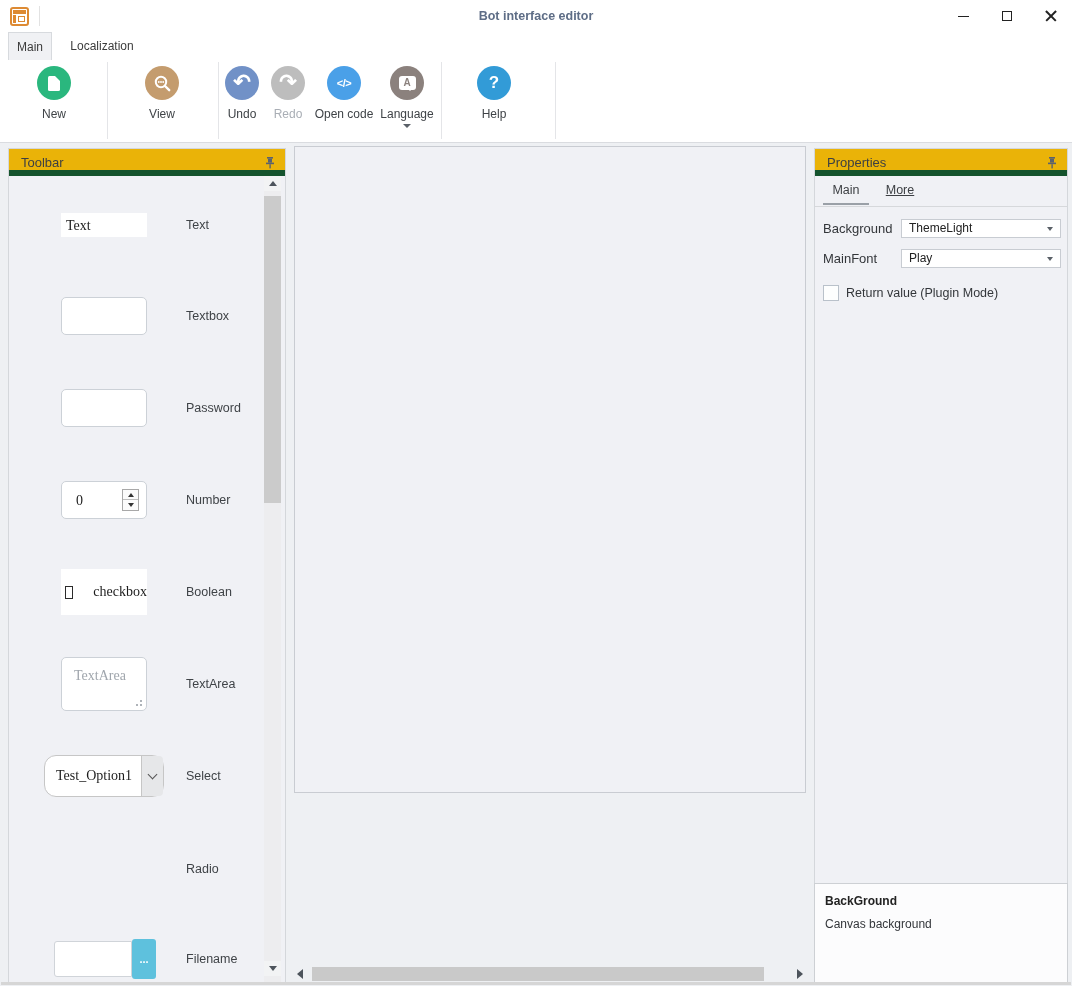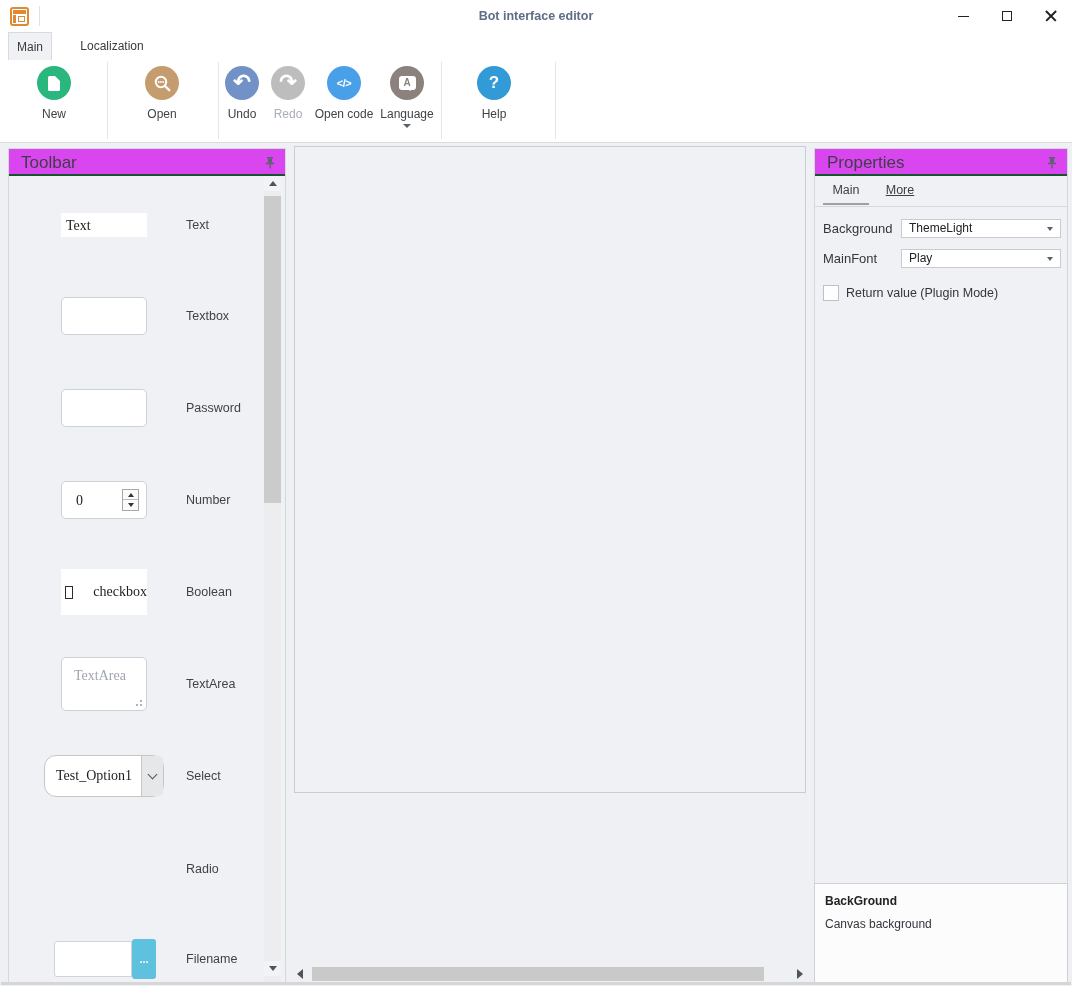--- a/index.html
+++ b/index.html
@@ -30,21 +30,21 @@
            background:#222; }
   .g-close::before { transform:rotate(45deg); }
   .g-close::after { transform:rotate(-45deg); }
 
   
   .tabrow { position:absolute; top:32px; left:0; right:0; height:28px; background:#fff; }
   .rtab { position:absolute; top:0; height:28px; line-height:28px; text-align:center; font-size:12px;
           color:#3c3c3c; cursor:pointer; }
   .rtab.active { background:#f0f1f4; border:1px solid #d7dade; border-bottom:none; }
   .rtab-main { left:8px; width:44px; }
-  .rtab-loc  { left:70px; width:84px; }
+  .rtab-loc  { left:60px; width:84px; }
 
   
   .ribbon { position:absolute; top:60px; left:0; right:0; height:83px; background:#fff;
             border-bottom:1px solid #dadce0; }
   .rsep { position:absolute; top:2px; bottom:3px; width:1px; background:#e4e5e8; }
   .rbtn { position:absolute; top:6px; text-align:center; cursor:pointer; }
   .rico { width:34px; height:34px; border-radius:50%; margin:0 auto; display:flex; align-items:center;
           justify-content:center; color:#fff; }
   .rlabel { margin-top:7px; font-size:12px; color:#3f4347; white-space:nowrap; }
   .rbtn.disabled .rlabel { color:#a9aeb5; }
@@ -56,22 +56,22 @@
                      border-width:0 5px 5px 0; border-color:transparent #2ab77e transparent transparent; }
   .lang-badge { position:relative; width:17px; height:14px; background:#fff; border-radius:3px;
                 font-size:10px; font-weight:bold; line-height:14px; color:#8b817d; }
   .lang-badge::after { content:''; position:absolute; bottom:-4px; right:3px;
                        border:3px solid transparent; border-top-color:#fff; }
   .drop-caret { width:0; height:0; border:4px solid transparent; border-top-color:#5a6068; margin:3px auto 0; }
 
   
   .main { position:absolute; top:143px; left:0; right:0; bottom:0; background:#eef0f3; }
   .panel { position:absolute; border:1px solid #d4d7db; background:#f0f1f5; }
-  .panel-header { position:relative; height:27px; background:#d946ef; border-bottom:2px solid #14532d;
-                  font-size:17px; color:#3c3f43; line-height:27px; padding-left:12px; }
+  .panel-header { position:relative; height:27px; background:#eab308; border-bottom:6px solid #14532d;
+                  font-size:13px; color:#3c3f43; line-height:27px; padding-left:12px; }
   .pin { position:absolute; right:8px; top:7px; cursor:pointer; }
   .panel-body { position:absolute; top:27px; left:0; right:0; bottom:0; }
 
   
   .panel-left { left:8px; top:5px; width:278px; height:835px; }
   .tb-item { position:absolute; left:0; right:24px; }
   .prev { position:absolute; }
   .tb-label { position:absolute; left:177px; top:50%; transform:translateY(-50%);
               font-size:12.5px; color:#3f4347; }
   .serif { font-family:"Liberation Serif","DejaVu Serif",serif; font-size:14px; color:#1c1c1c; }
@@ -191,21 +191,21 @@
     <div class="rbtn" style="left:127px;width:70px">
       <div class="rico" style="background: rgb(196, 156, 110);">
         <svg width="19" height="19" viewBox="0 0 19 19">
           <circle cx="8" cy="8" r="5.2" fill="none" stroke="#fff" stroke-width="2"></circle>
           <line x1="12" y1="12" x2="16.2" y2="16.2" stroke="#fff" stroke-width="2.4" stroke-linecap="round"></line>
           <circle cx="5.8" cy="8" r="0.9" fill="#fff"></circle>
             <circle cx="8" cy="8" r="0.9" fill="#fff"></circle>
             <circle cx="10.2" cy="8" r="0.9" fill="#fff"></circle>
         </svg>
       </div>
-      <div class="rlabel">Open</div>
+      <div class="rlabel">View</div>
     </div>
 
     <div class="rbtn" style="left:212px;width:60px">
       <div class="rico" style="background: rgb(113, 145, 199);">
           <span class="glyph-arrow">↶</span>
         </div>
       <div class="rlabel">Undo</div>
     </div>
 
     <div class="rbtn disabled" style="left:258px;width:60px">

